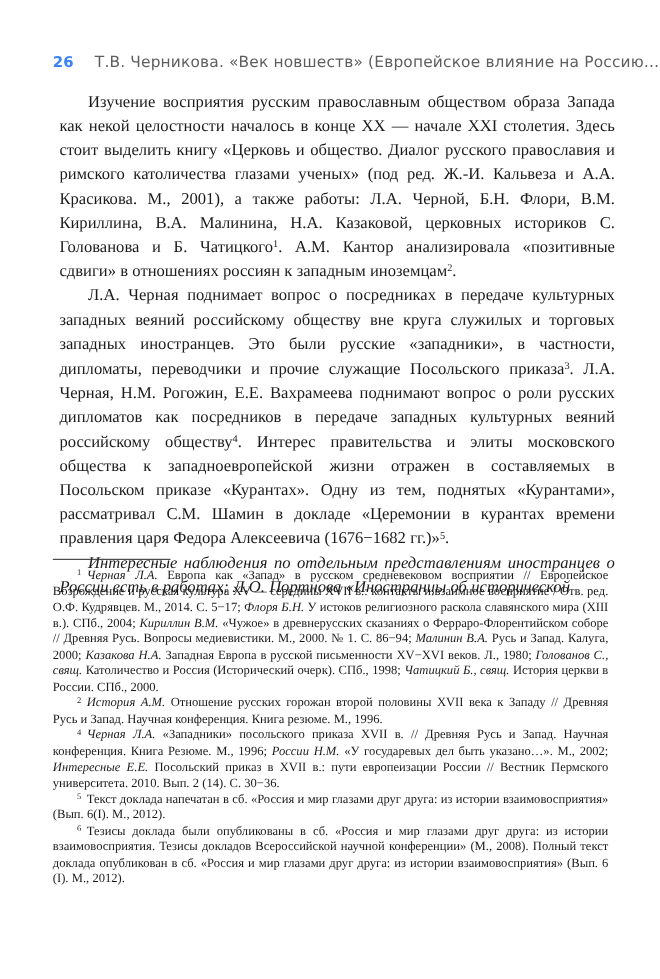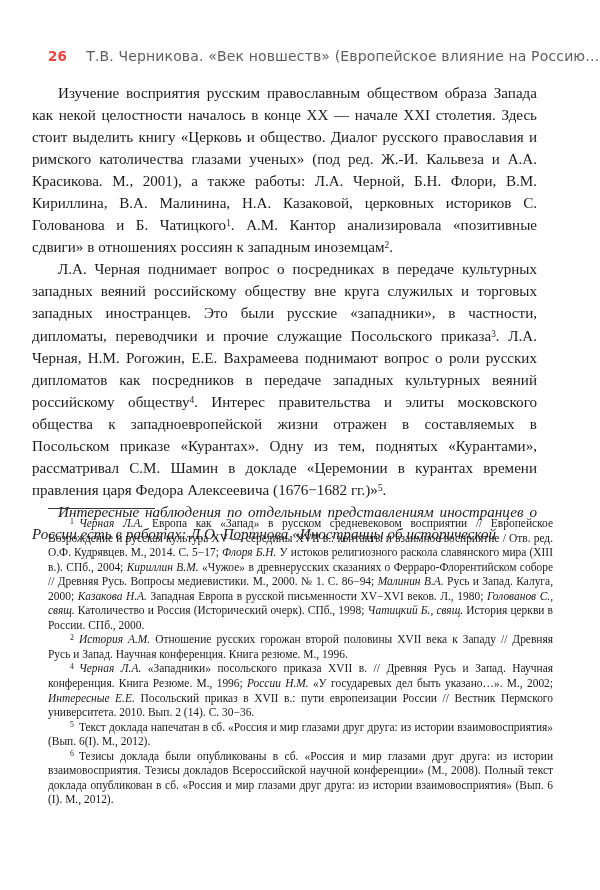--- a/index.html
+++ b/index.html
@@ -28,42 +28,42 @@
     height: 20px;
     display: flex;
     align-items: baseline;
     font-family: "DejaVu Sans", "Liberation Sans", sans-serif;
     color: #5b5b5b;
     white-space: nowrap;
   }
   .runhead-page {
     font-size: 13.5px;
     font-weight: 700;
-    color: #ef4444;
+    color: #3b82f6;
     letter-spacing: 0.2px;
   }
   .runhead-rule {
     display: inline-block;
     width: 2px;
     height: 14px;
     background: #6a6a6a;
     margin: 0 9px 0 10px;
     position: relative;
     top: 1px;
   }
   .runhead-title {
     font-size: 14px;
     letter-spacing: 0.15px;
     color: #5e5e5e;
   }
 
   
   .body {
     position: absolute;
-    left: 32px;
+    left: 54px;
     top: 82px;
     width: 505px;
   }
   .body p {
     margin: 0;
     font-size: 15.1px;
     line-height: 22.05px;
     text-align: justify;
     text-indent: 26px;
     text-justify: inter-word;

